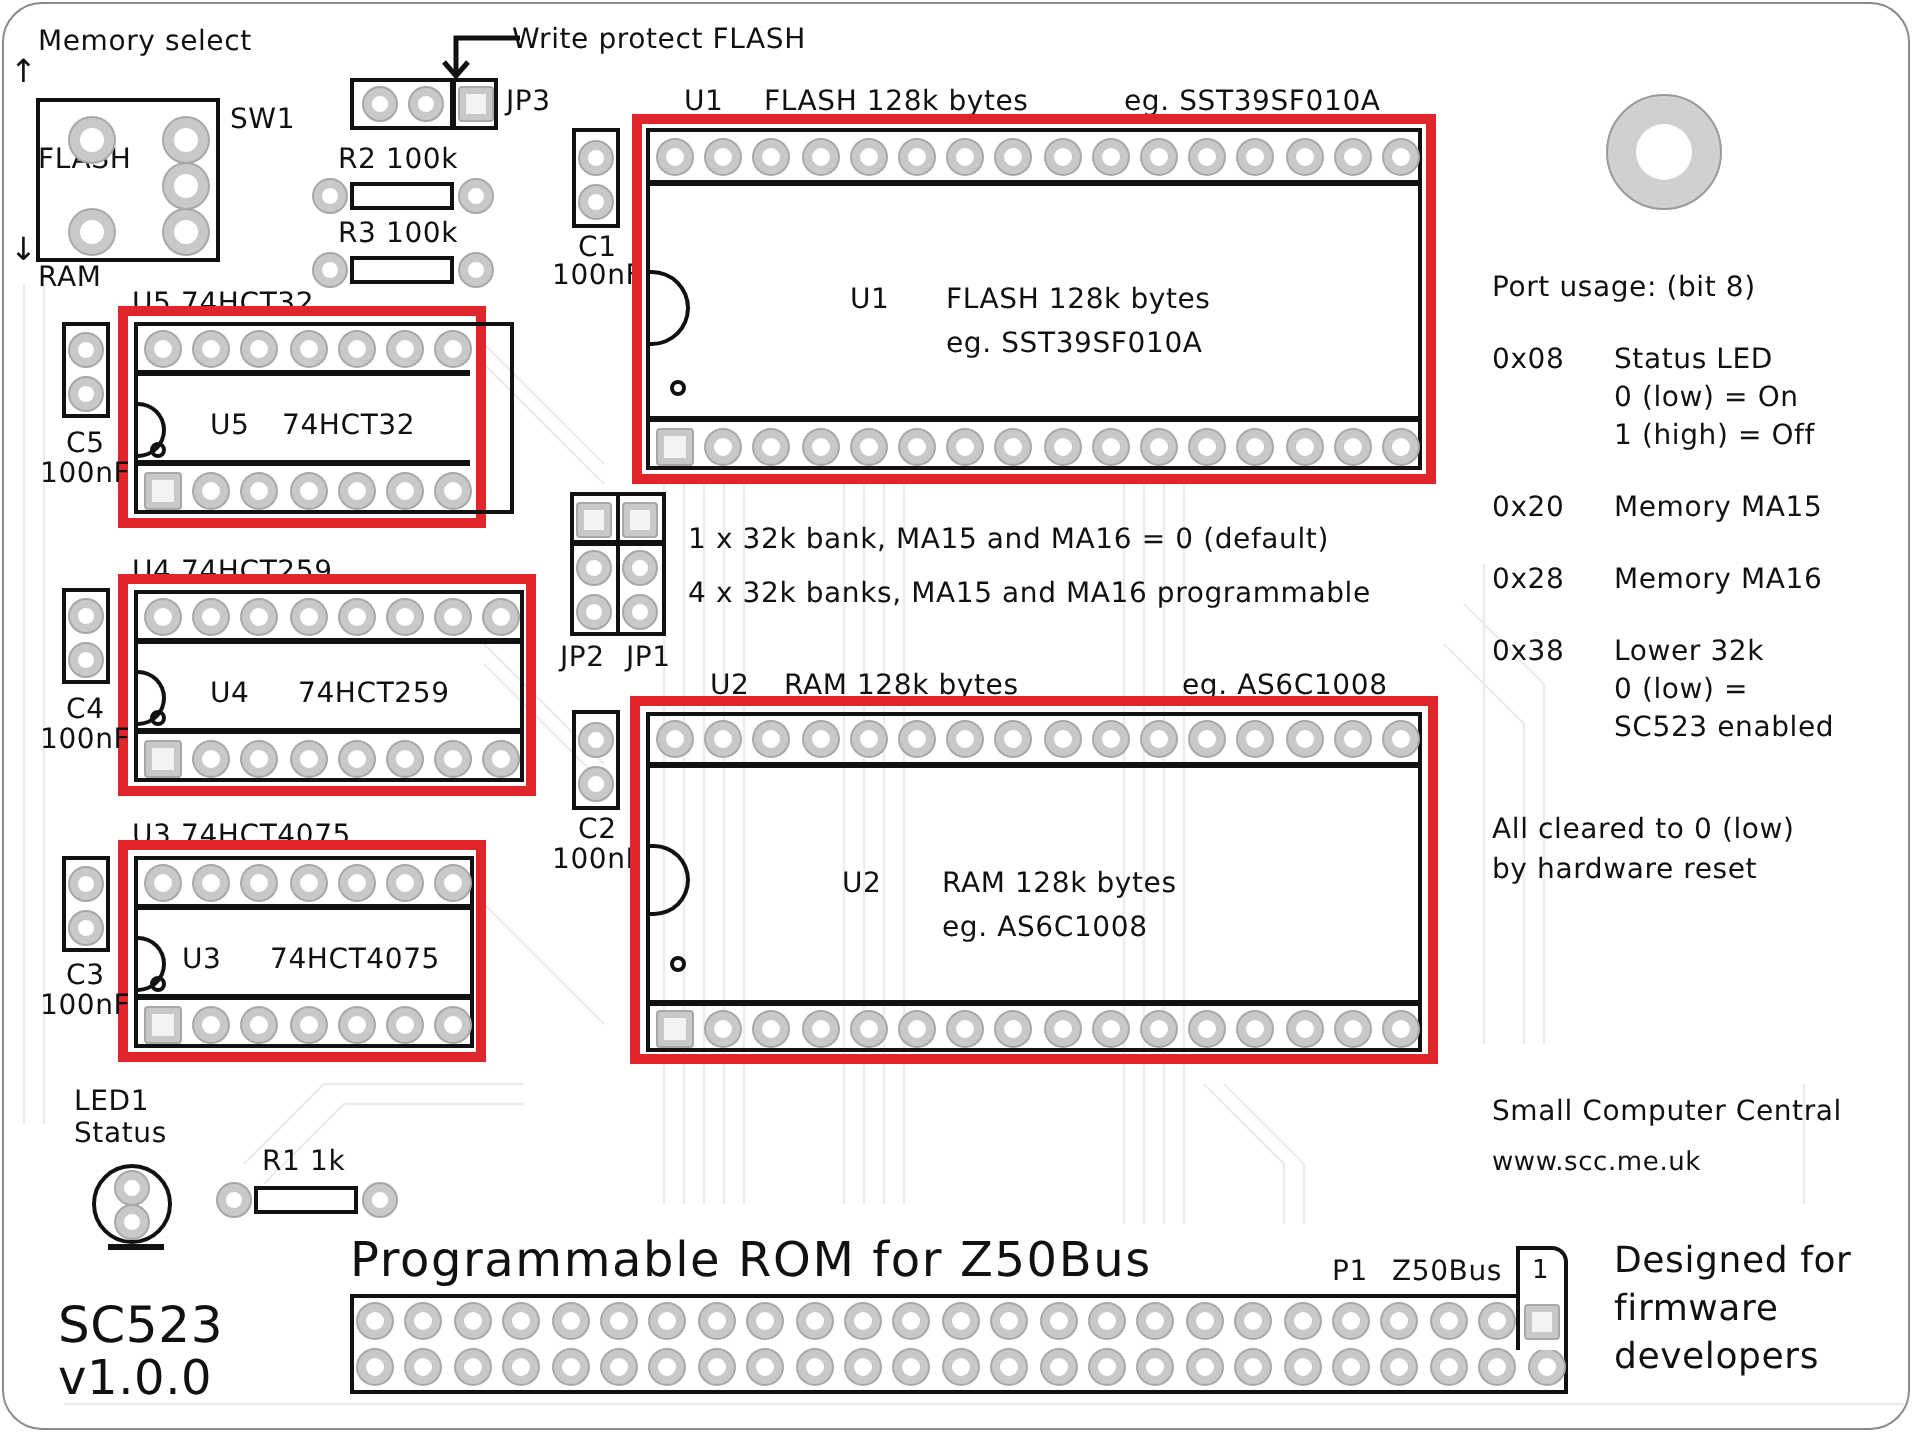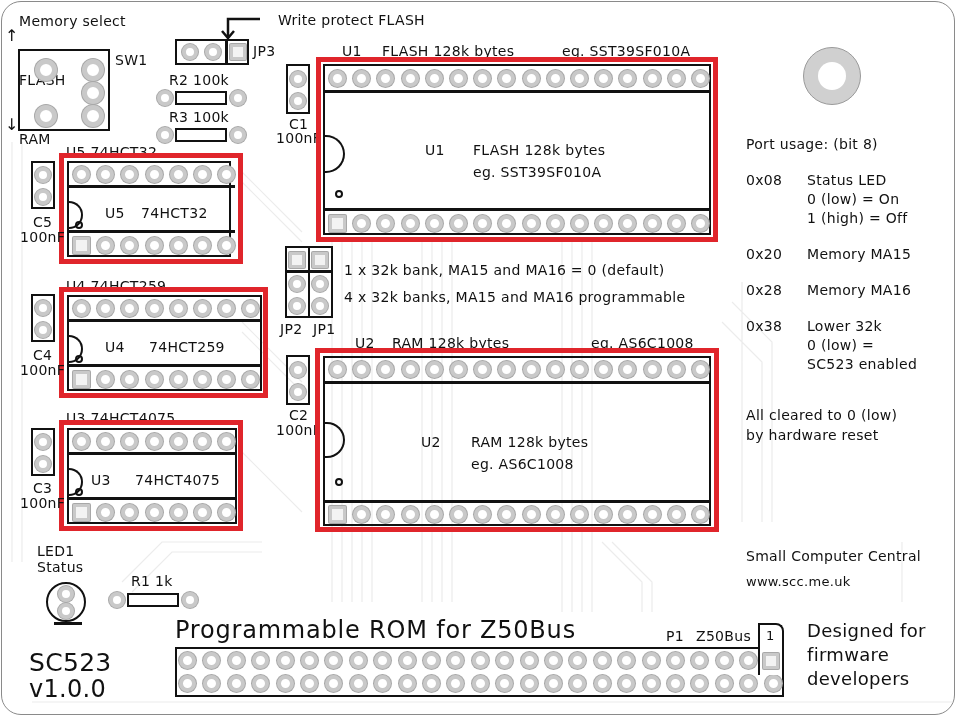--- a/index.html
+++ b/index.html
@@ -51,21 +51,21 @@
     <div class="pad big" style="left:62px;top:31px;"></div>
     <div class="pad big" style="left:15px;top:54px;"></div>
     <div class="pad big" style="left:62px;top:54px;"></div>
   </div>
   <div class="txt" style="left:113px;top:50px;">SW1</div>
 
   <svg class="abs" style="left:218px;top:8px;" width="44" height="32">
     <path d="M40 9 L8 9 L8 28" stroke="#111" stroke-width="2.5" fill="none"></path>
     <path d="M2 21 L8 28 L14 21" stroke="#111" stroke-width="2.5" fill="none"></path>
   </svg>
-  <div class="txt" style="left:276px;top:10px;">Write protect FLASH</div>
+  <div class="txt" style="left:254px;top:10px;">Write protect FLASH</div>
   <div class="outline" style="left:173px;top:37px;width:74px;height:26px;">
     <div class="pad" style="left:5px;top:3px;"></div>
     <div class="pad" style="left:28px;top:3px;"></div>
     <div style="position:absolute;left:48px;top:-2px;width:2.5px;height:25px;background:#111;"></div>
     <div class="pad sq" style="left:53px;top:3px;"></div>
   </div>
   <div class="txt" style="left:251px;top:41px;">JP3</div>
 
   <div class="txt" style="left:167px;top:70px;">R2  100k</div>
   <div class="pad" style="left:155px;top:88px;"></div>
@@ -129,21 +129,21 @@
           <div class="pad" style="left: 290.4px; top: 0px; width: 17px; height: 17px;"></div>
           <div class="pad" style="left: 314.6px; top: 0px; width: 17px; height: 17px;"></div>
           <div class="pad" style="left: 338.8px; top: 0px; width: 17px; height: 17px;"></div>
           <div class="pad" style="left: 363px; top: 0px; width: 17px; height: 17px;"></div>
         </div>
     </div>
   </div>
 
   <div class="txt" style="left:64px;top:142px;">U5   74HCT32</div>
   <div class="red" style="left:57px;top:151px;width:184px;height:111px;">
-    <div class="ic-body" style="left:3px;top:3px;width:164px;height:96px;">
+    <div class="ic-body" style="left:3px;top:3px;width:190px;height:96px;">
       <div class="row-line" style="left:0;top:22px;width:166px;"></div>
       <div class="row-line" style="left:0;top:67px;width:166px;"></div>
       <div class="notch" style="left:0;top:38px;"></div>
       <div class="dot" style="left:6px;top:58px;"></div>
       <div class="txt" style="left:36px;top:42px;">U5</div>
       <div class="txt" style="left:72px;top:42px;">74HCT32</div>
       <div id="u5-top" class="abs" style="left:4px;top:3px;">
           <div class="pad" style="left: 0px; top: 0px; width: 17px; height: 17px;"></div>
           <div class="pad" style="left: 24.2px; top: 0px; width: 17px; height: 17px;"></div>
           <div class="pad" style="left: 48.4px; top: 0px; width: 17px; height: 17px;"></div>

